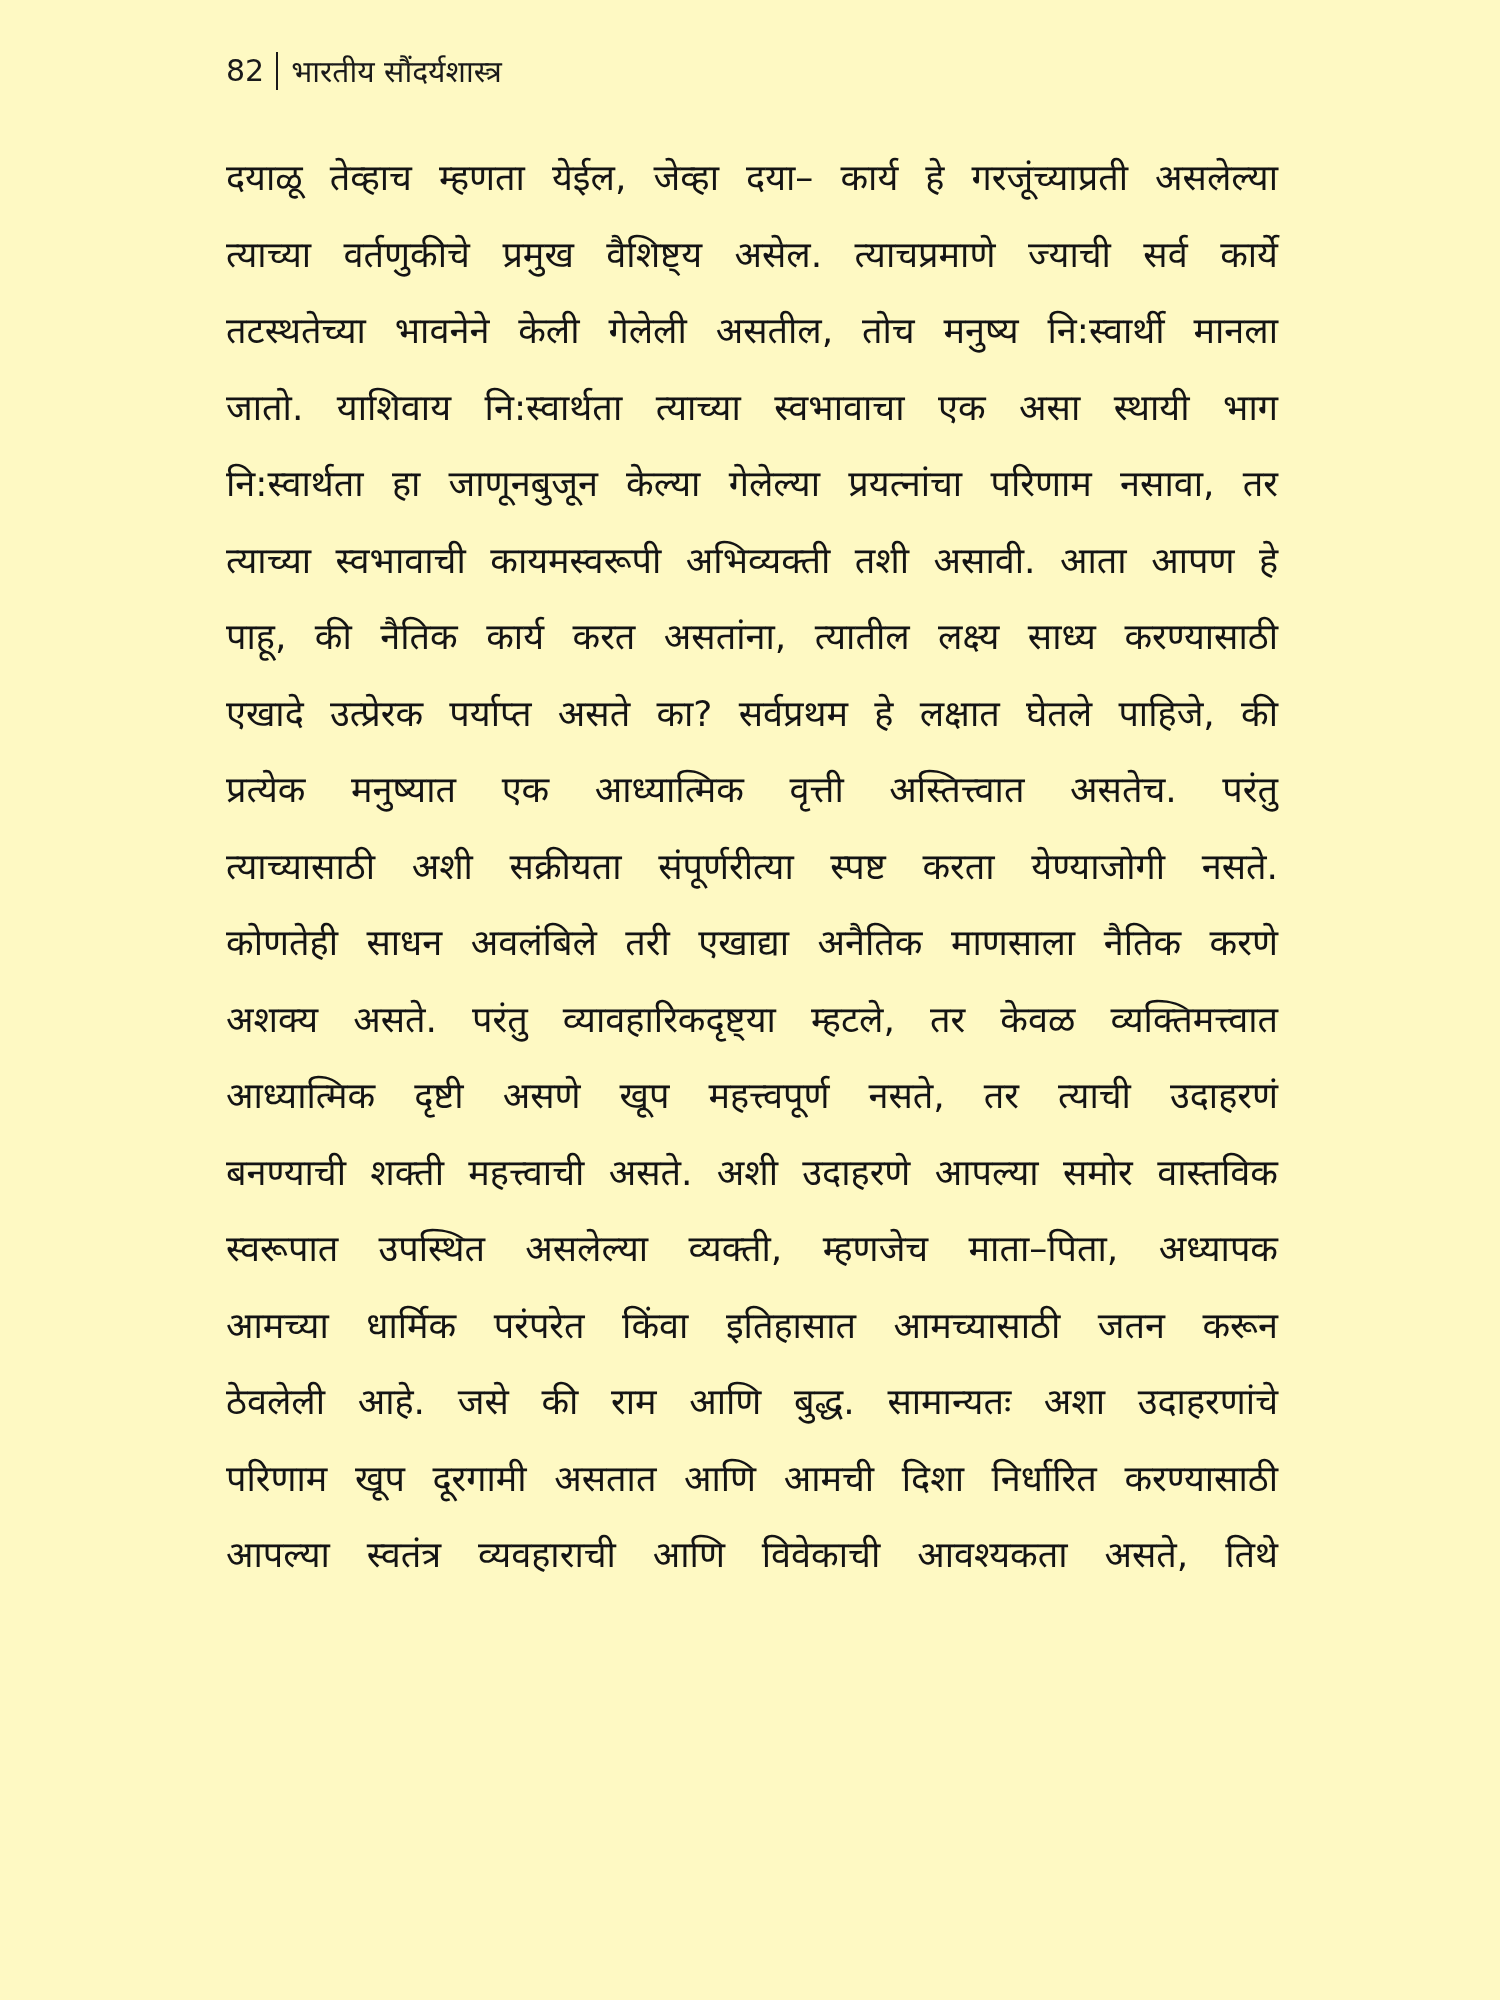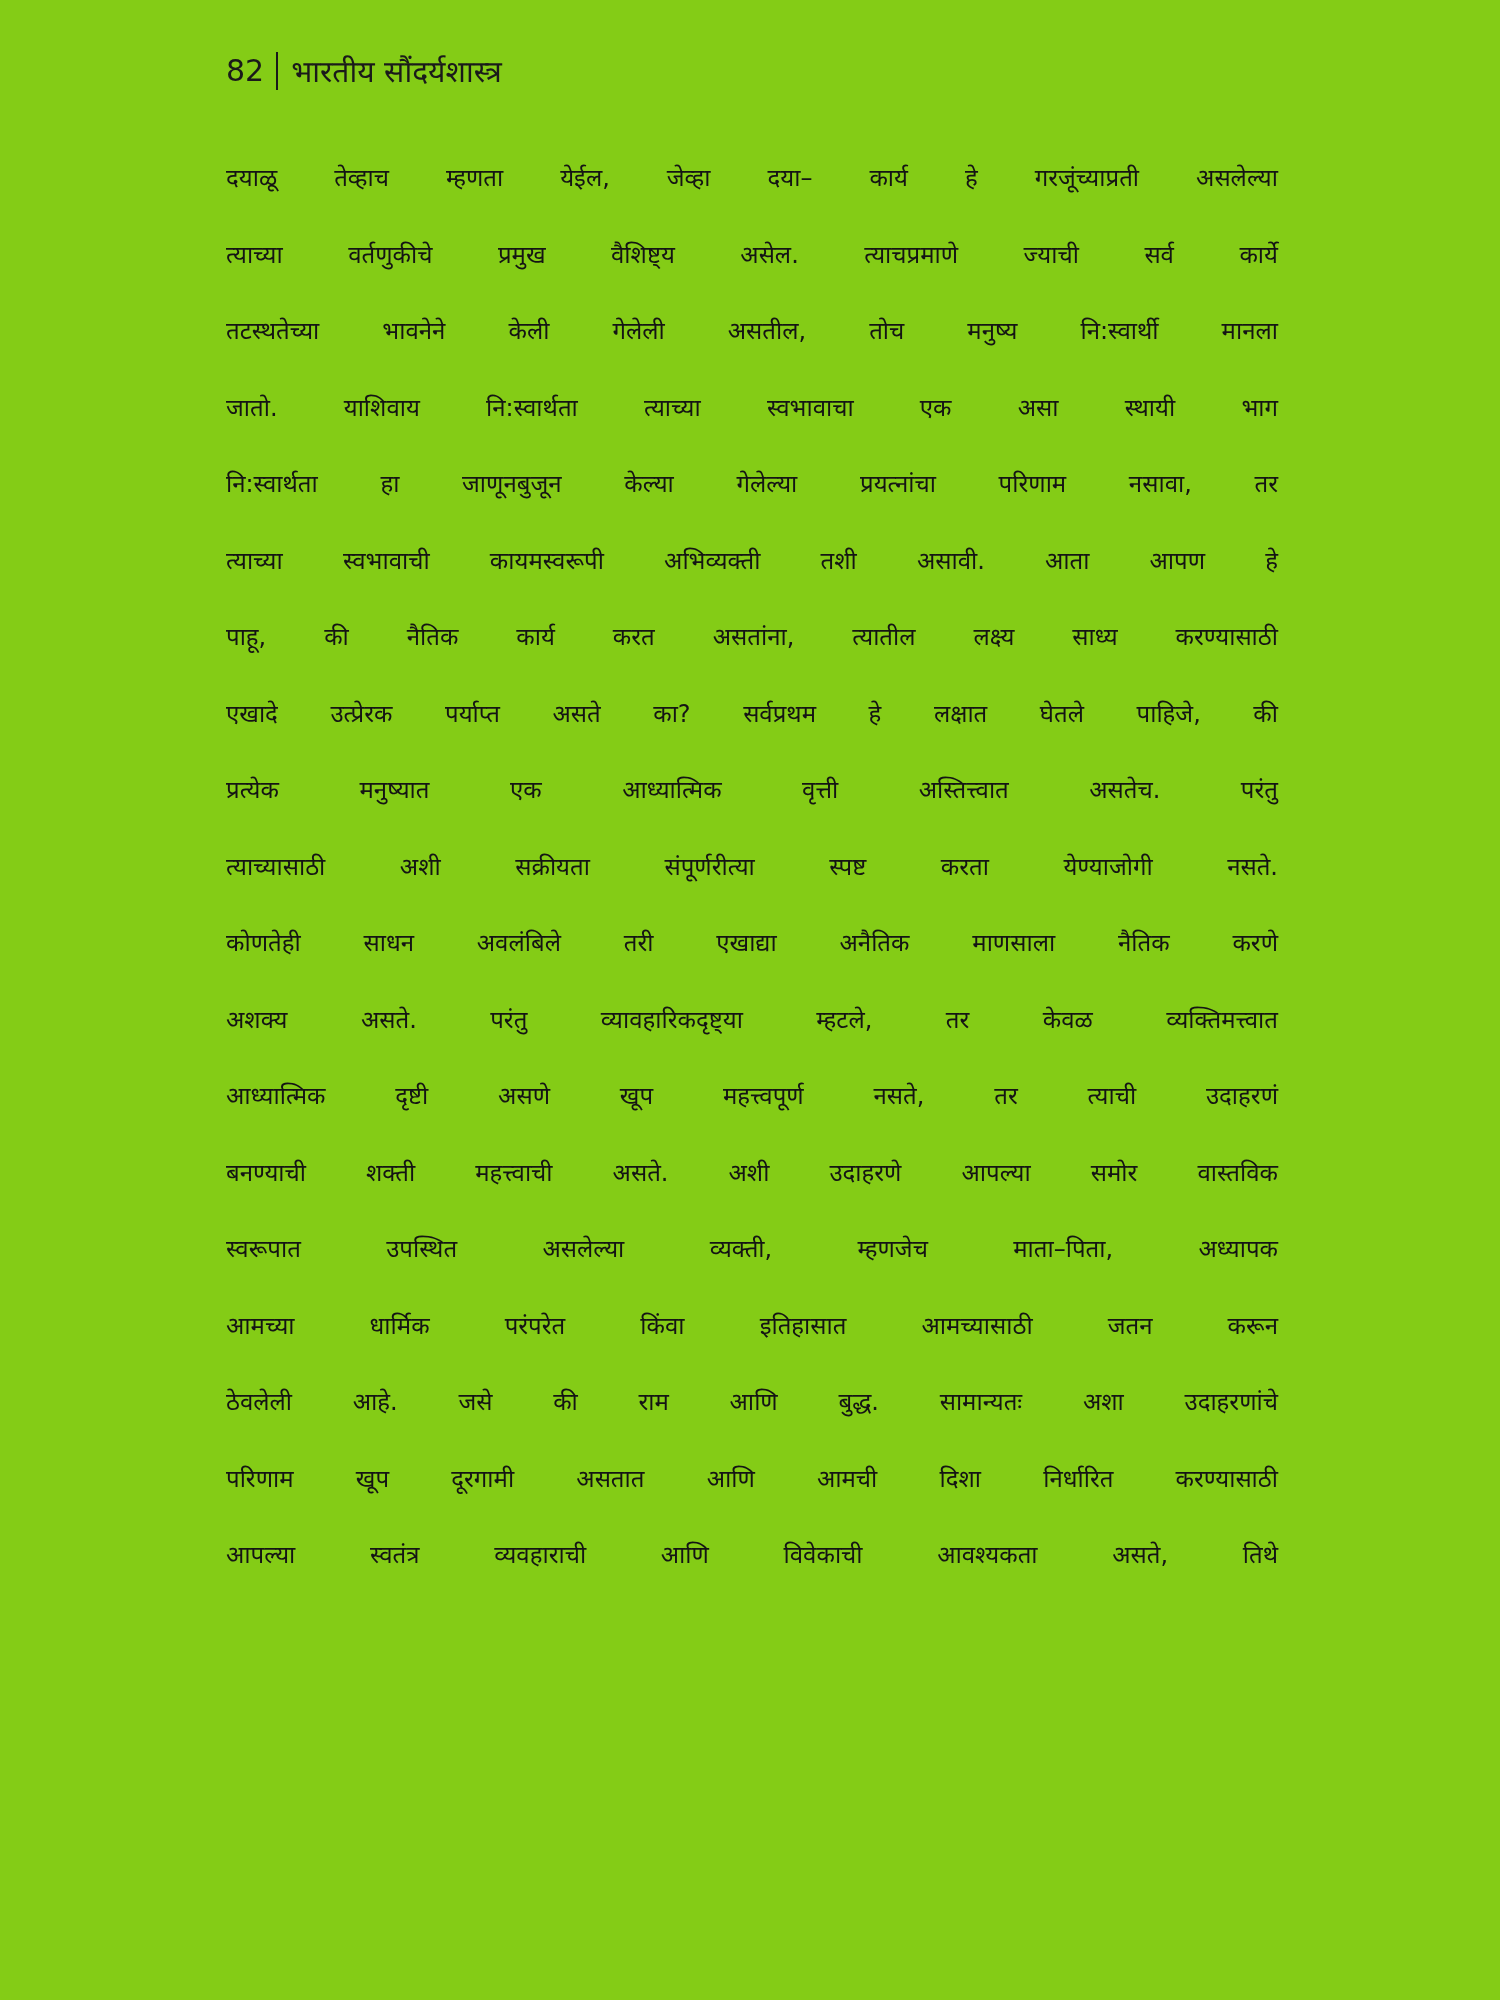--- a/index.html
+++ b/index.html
@@ -4,21 +4,21 @@
 <style>
   html, body {
     margin: 0;
     padding: 0;
     background: #ffffff;
   }
   .page {
     position: relative;
     width: 1500px;
     height: 2000px;
-    background: #84cc16;
+    background: #fef9c3;
     font-family: "DejaVu Sans", sans-serif;
     color: #161616;
     overflow: hidden;
   }
   .running-header {
     position: absolute;
     left: 226px;
     top: 50px;
     display: flex;
     align-items: center;
@@ -33,21 +33,21 @@
     background: #1a1a1a;
     margin: 0 13px 0 12px;
   }
   .body-text {
     position: absolute;
     left: 226px;
     top: 140px;
     width: 1052px;
   }
   .text-line {
-    font-size: 24px;
+    font-size: 36px;
     line-height: 76.5px;
     height: 76.5px;
     text-align: justify;
     text-align-last: justify;
     word-spacing: 2px;
     color: #141414;
     white-space: normal;
     overflow: visible;
   }
 </style>

